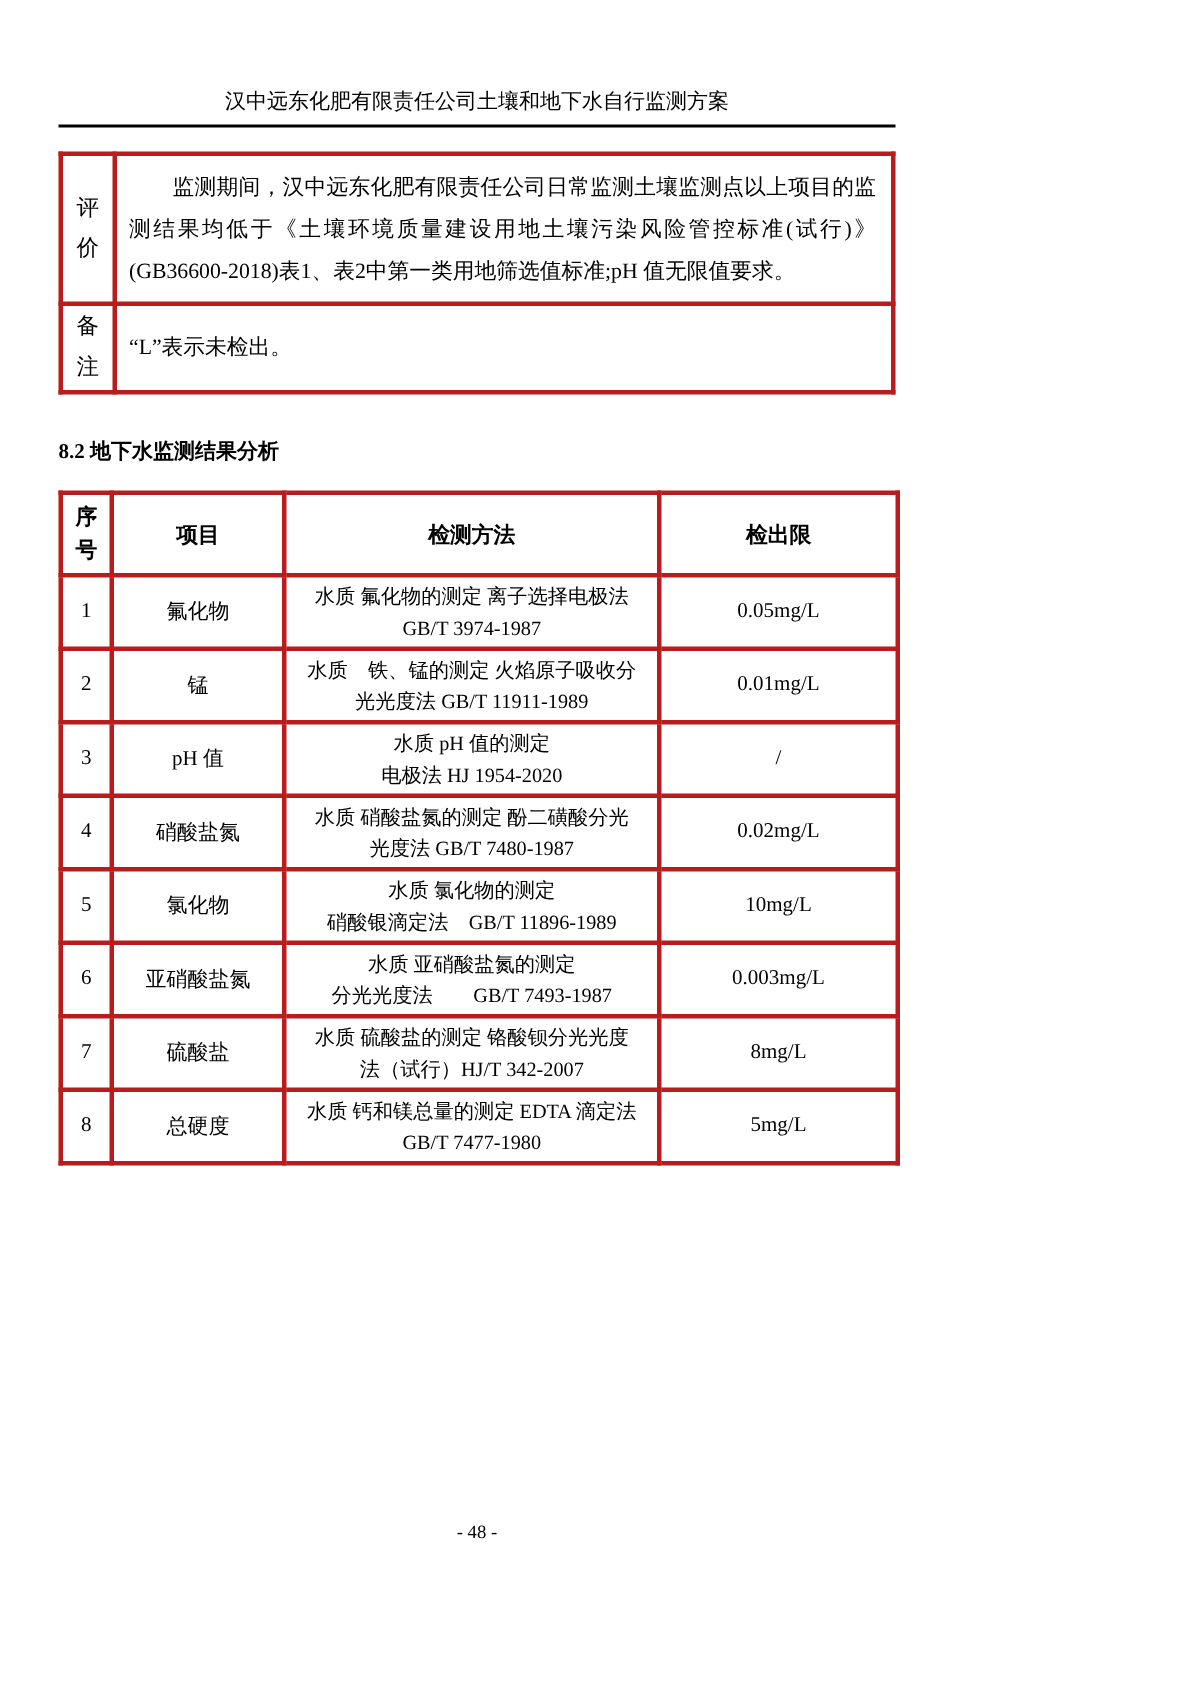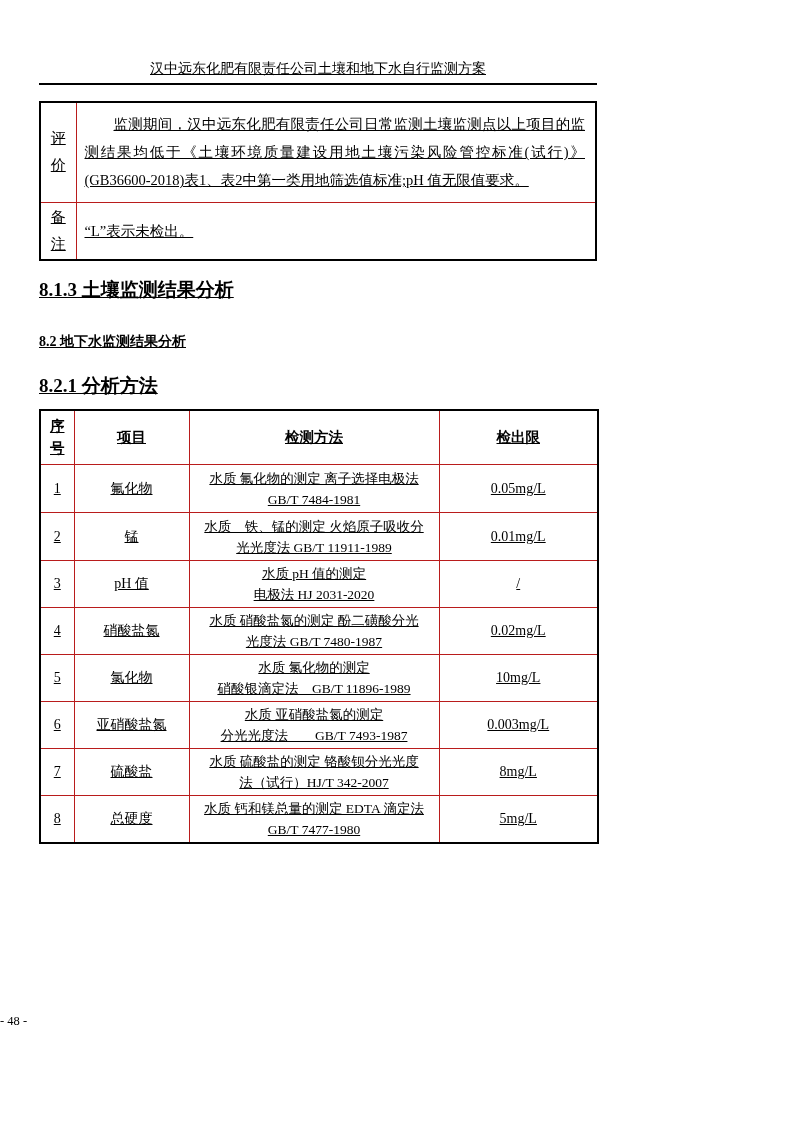--- a/index.html
+++ b/index.html
@@ -13,21 +13,20 @@
     font-family: "Liberation Serif", "DejaVu Serif", serif;
     color: #000;
     position: relative;
   }
   .page {
     position: relative;
     width: 636px;
     height: 1122px;
     background: #fff;
     overflow: hidden;
-    text-decoration: underline;
   }
   .content {
     width: 558px;
     margin: 0 auto;
     padding-top: 60px;
   }
 
   
   .doc-header-title {
     text-align: center;
@@ -37,21 +36,21 @@
     border-bottom: 2.5px solid #000;
   }
 
   
   table {
     border-collapse: collapse;
     width: 100%;
     table-layout: fixed;
   }
   td, th {
-    border: 1px solid #b91c1c;
+    border: 3px solid #b91c1c;
     font-weight: normal;
     vertical-align: middle;
   }
   table.outer-thick {
     border: 2px solid #000;
   }
 
   
   .eval-table {
     margin-top: 16px;
@@ -127,20 +126,21 @@
   .r6 { height: 39px; }
   .r7 { height: 45px; }
   .r8 { height: 44px; }
 
   
   .doc-footer {
     position: absolute;
     left: 0;
     right: 0;
     top: 1014px;
+    text-align: center;
     font-size: 12.5px;
   }
 </style>
 </head>
 <body>
 
 <div class="page">
   <div class="content">
 
     <div class="doc-header-title">汉中远东化肥有限责任公司土壤和地下水自行监测方案</div>
@@ -157,25 +157,23 @@
         <td class="text-cell indent">监测期间，汉中远东化肥有限责任公司日常监测土壤监测点以上项目的监测结果均低于《土壤环境质量建设用地土壤污染风险管控标准(试行)》(GB36600-2018)表1、表2中第一类用地筛选值标准;pH 值无限值要求。</td>
       </tr>
       <tr class="eval-row-2">
         <td class="label-cell">备
 注</td>
         <td class="text-cell">“L”表示未检出。</td>
       </tr>
     </tbody>
       </table>
 
-    <div class="h3-heading">8.1.3 土壤监测结果分析</div>
 
     <div class="h2-heading">8.2 地下水监测结果分析</div>
 
-    <div class="h3-heading">8.2.1 分析方法</div>
 
 
     <table class="methods-table outer-thick">
       <colgroup>
         <col style="width:34px">
           <col style="width:115px">
           <col style="width:250px">
           <col style="width:159px">
       </colgroup>
       <tbody>
@@ -183,35 +181,35 @@
         <td class="no-cell">序
 号</td>
         <td>项目</td>
         <td>检测方法</td>
         <td>检出限</td>
       </tr>
       <tr class="r1">
         <td>1</td>
         <td>氟化物</td>
         <td class="method-cell">水质  氟化物的测定  离子选择电极法
-GB/T 7484-1981</td>
+GB/T 3974-1987</td>
         <td>0.05mg/L</td>
       </tr>
       <tr class="r2">
         <td>2</td>
         <td>锰</td>
         <td class="method-cell">水质　铁、锰的测定  火焰原子吸收分
 光光度法  GB/T 11911-1989</td>
         <td>0.01mg/L</td>
       </tr>
       <tr class="r3">
         <td>3</td>
         <td>pH 值</td>
         <td class="method-cell">水质  pH 值的测定
-电极法  HJ 2031-2020</td>
+电极法  HJ 1954-2020</td>
         <td>/</td>
       </tr>
       <tr class="r4">
         <td>4</td>
         <td>硝酸盐氮</td>
         <td class="method-cell">水质  硝酸盐氮的测定  酚二磺酸分光
 光度法  GB/T 7480-1987</td>
         <td>0.02mg/L</td>
       </tr>
       <tr class="r5">

